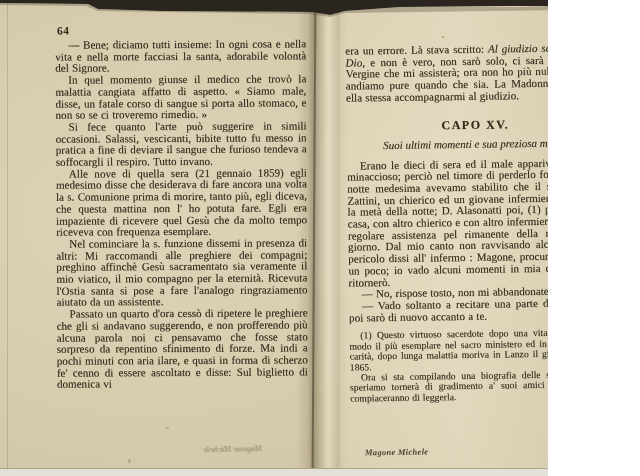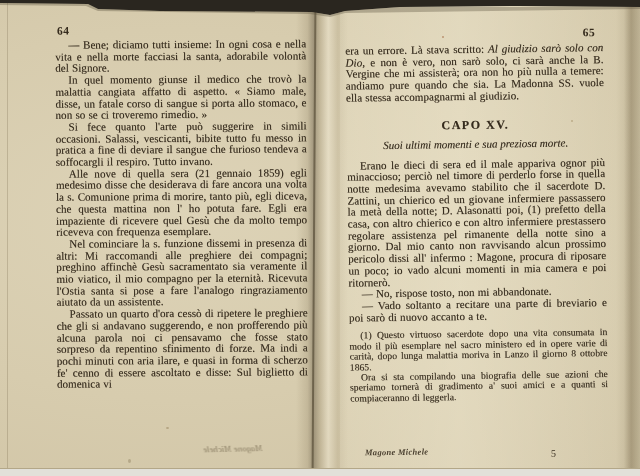--- a/index.html
+++ b/index.html
@@ -1,19 +1,19 @@
 <!DOCTYPE html>
 <html lang="it"><head>
 <meta charset="utf-8">
 <title>scan</title>
 <style>
   html,body{margin:0;padding:0;}
   #canvas{
     position:relative;
-    width:640px;height:476px;
+    width:548px;height:476px;
     overflow:hidden;
     background:
       radial-gradient(ellipse at 28% 45%, #ddd3b7 0%, #d7ccae 50%, #cfc3a4 100%);
     font-family:"Liberation Serif","DejaVu Serif",serif;
   }
   
   .right-paper-light{
     position:absolute;left:340px;top:0;width:300px;height:476px;
     background:linear-gradient(90deg, rgba(255,250,230,0.18), rgba(255,250,230,0.32) 40%, rgba(255,250,230,0.10) 92%, rgba(110,95,65,0.25));
     pointer-events:none;

